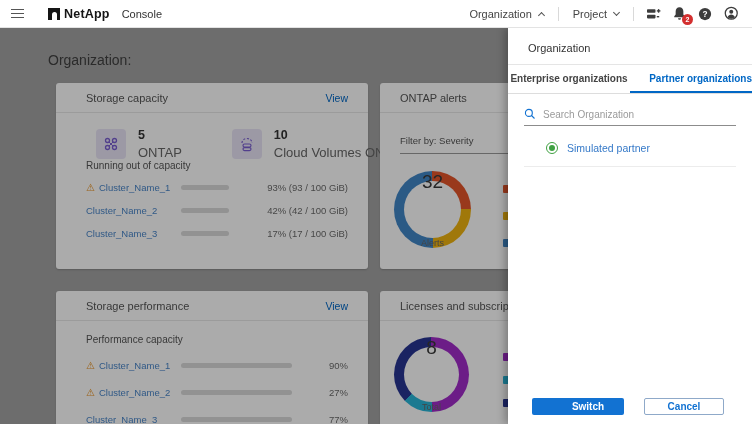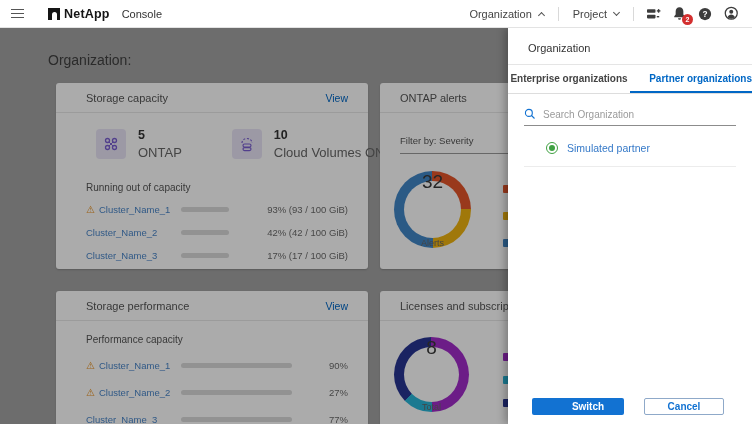--- a/index.html
+++ b/index.html
@@ -46,21 +46,21 @@
   .card-lic      { left:380px; top:263px; width:330px; height:180px; }
 
   .counters { display:flex; padding:15px 0 0 40px; gap:50px; }
   .counter { display:flex; align-items:center; gap:12px; }
   .counter-icon { width:30px; height:30px; border-radius:4px; background:#e9e5f7;
                   display:flex; align-items:center; justify-content:center; }
   .counter-value { font-size:12.5px; font-weight:bold; color:#333; }
   .counter-label { font-size:13px; color:#666; margin-top:3px; white-space:nowrap; }
 
   .section-label { font-size:10px; color:#555; padding-left:30px; }
-  .card-capacity .section-label { margin-top:22px; }
+  .card-capacity .section-label { }
   .card-perf .section-label { margin-top:13px; }
   .cluster-row { display:flex; align-items:center; padding:0 20px 0 30px; margin-top:10px; height:13px; }
   .card-perf .cluster-row { margin-top:14px; }
   .row-name { width:95px; display:flex; align-items:center; gap:4px; font-size:9.5px; color:#4a86c9;
               white-space:nowrap; overflow:hidden; }
   .warn { color:#e8972e; font-size:10px; line-height:1; }
   .bar-track { flex:1; height:5px; background:#dadada; border-radius:3px; margin-right:16px; overflow:hidden; }
   .bar-fill { height:100%; background:#527fbb; border-radius:3px; }
   .row-pct { font-size:9.5px; color:#6b6b6b; text-align:right; white-space:nowrap; }
   .card-capacity .row-pct { width:103px; }

